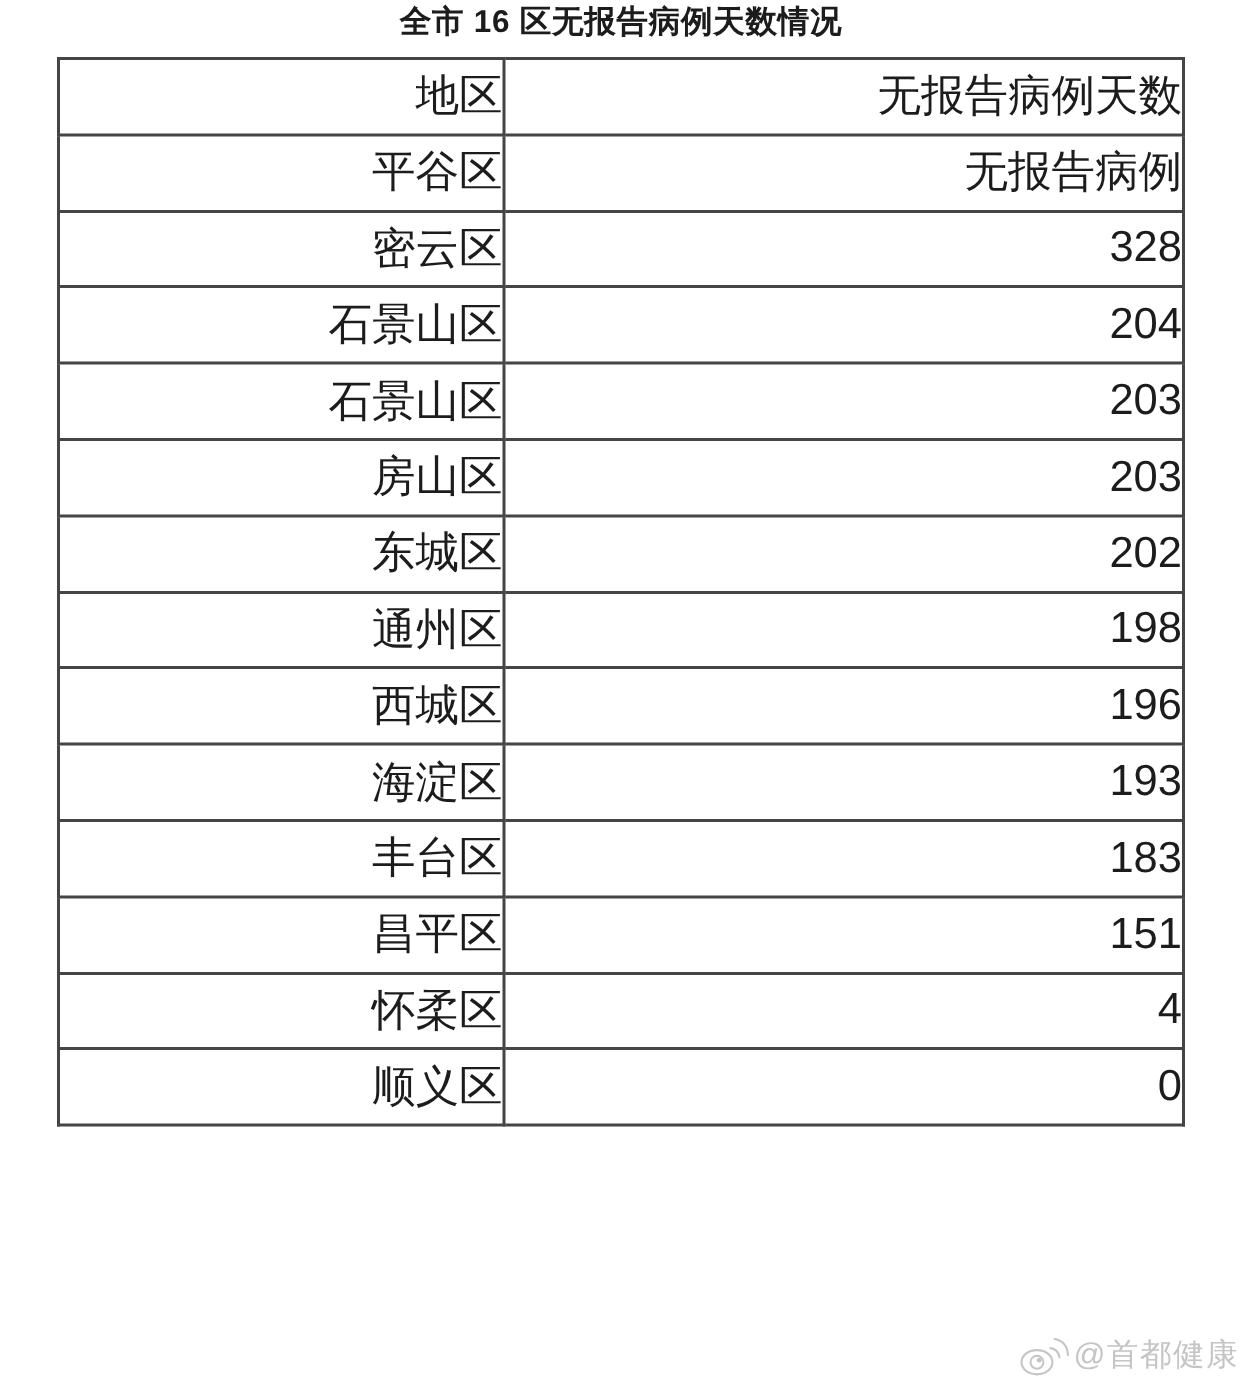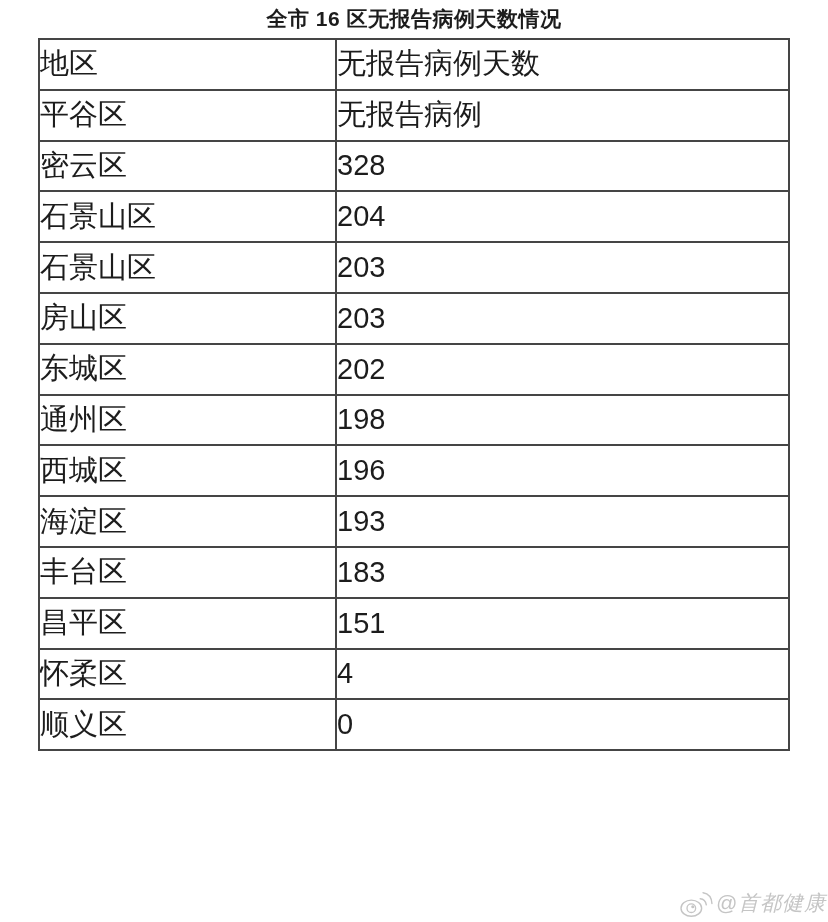--- a/index.html
+++ b/index.html
@@ -5,58 +5,56 @@
   html, body { margin: 0; padding: 0; }
   body {
     width: 828px; height: 922px;
     background: var(--background, #ffffff);
     font-family: "Liberation Sans", "DejaVu Sans", sans-serif;
     position: relative;
     overflow: hidden;
   }
   .page-title {
     margin: 0;
-    padding-top: 5px;
     text-align: center;
     font-size: 21px;
     font-weight: 700;
     letter-spacing: 0.5px;
     color: var(--text, #1c1c1c);
   }
   .data-table {
     position: absolute;
     left: 38px; top: 38px;
     width: 750px;
     border-collapse: collapse;
     table-layout: fixed;
   }
   .data-table th, .data-table td {
     border: 2px solid var(--border, #454545);
-    text-align: left;
+    text-align: right;
     vertical-align: middle;
     font-size: 29px;
     font-weight: 400;
     color: var(--text, #1c1c1c);
     height: 48.8px;
     padding: 0;
     overflow: hidden;
   }
   .col-district { width: 297px; }
   .col-days     { width: 453px; }
   .watermark {
     position: absolute;
     right: 2px; bottom: 4px;
     display: flex;
     align-items: center;
     gap: 3px;
     color: var(--watermark, #c5c5c5);
     font-size: 21px;
     letter-spacing: 1px;
     user-select: none;
-    font-style: italic;
   }
   .watermark svg { display: block; }
 </style>
 </head>
 <body style="--background: #ffffff; --text: #1c1c1c; --border: #454545; --watermark: #c5c5c5;">
 
 <h1 class="page-title">全市 16 区无报告病例天数情况</h1>
 
 <table class="data-table">
   <colgroup>

